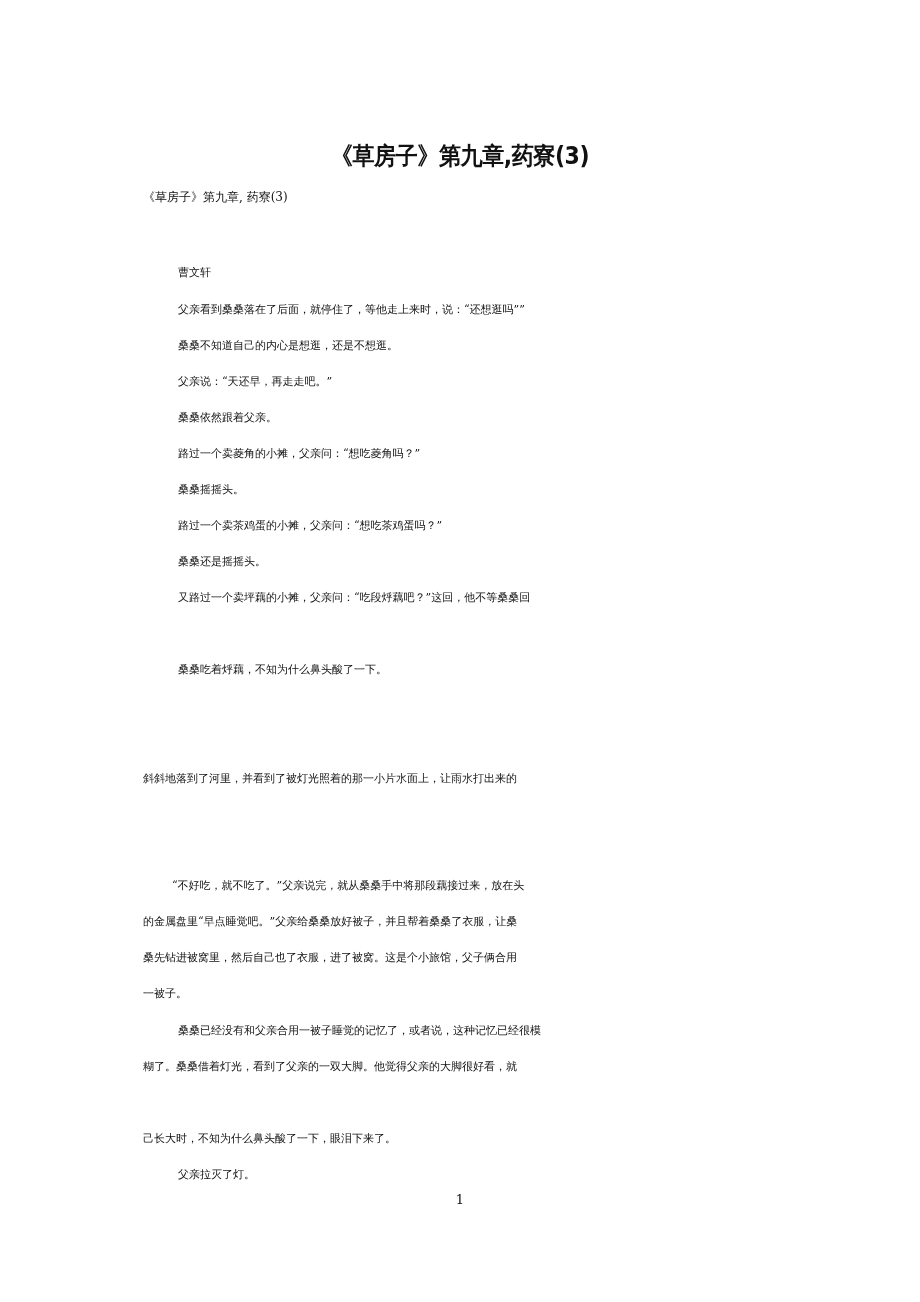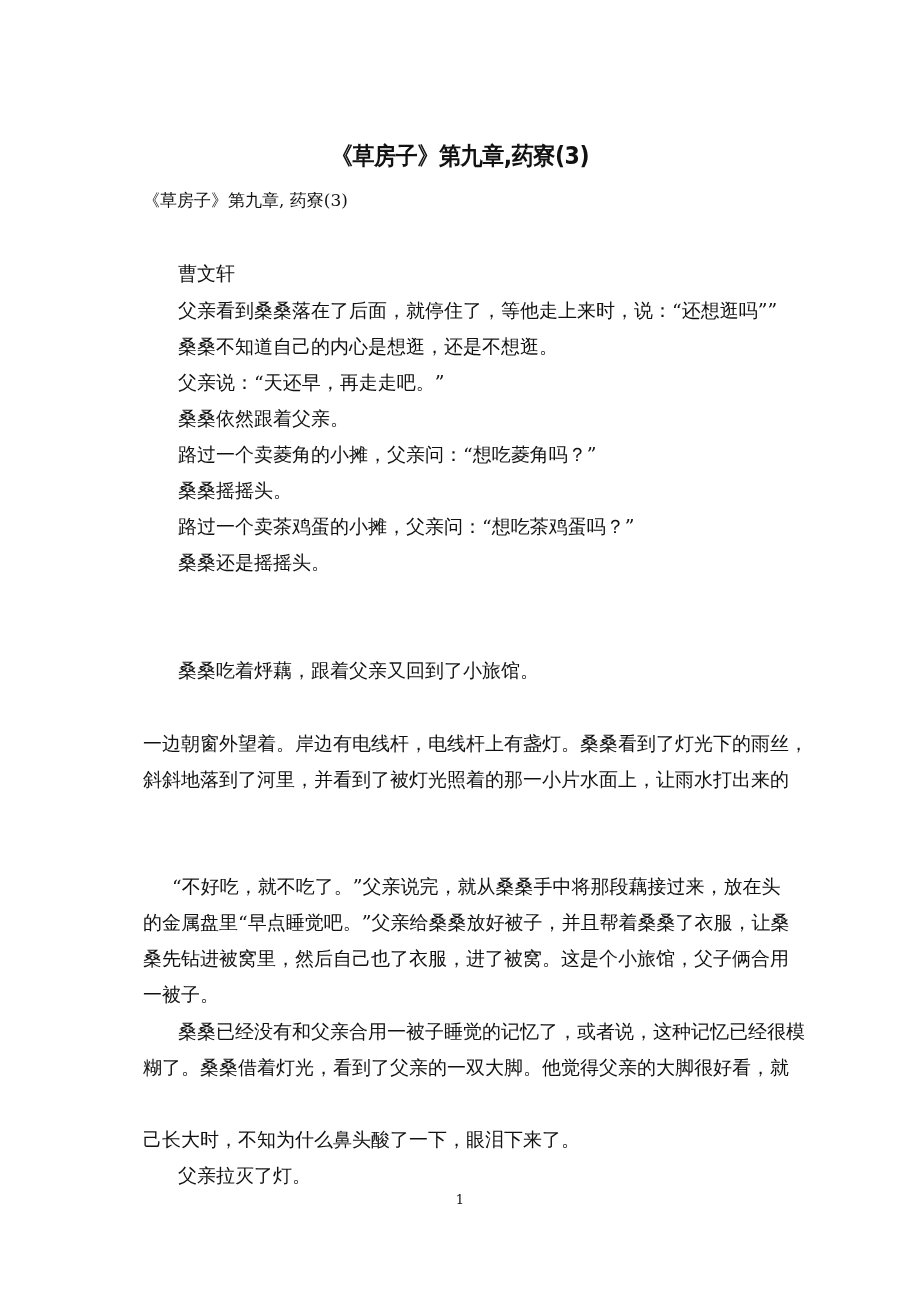--- a/index.html
+++ b/index.html
@@ -2,43 +2,43 @@
 <html><head>
 <meta charset="utf-8">
 <style>
   html, body { margin: 0; padding: 0; background: #ffffff; }
   body { width: 920px; height: 1302px; position: relative; overflow: hidden;
          font-family: "DejaVu Serif", "Liberation Serif", serif; color: #111; }
   .page { position: absolute; left: 0; top: 0; width: 920px; height: 1302px; background: #fff; }
   .title { position: absolute; left: 0; width: 920px; top: 140px; text-align: center;
            font-family: "DejaVu Sans", "Liberation Sans", sans-serif; font-size: 24px; font-weight: bold;
            letter-spacing: -0.5px; transform: scaleX(0.92); transform-origin: center; }
-  .subtitle { position: absolute; left: 143px; top: 189px; font-size: 17px; }
-  .line { position: absolute; left: 143px; font-size: 19px; white-space: nowrap; line-height: 20px; }
+  .subtitle { position: absolute; left: 143px; top: 189px; font-size: 12px; }
+  .line { position: absolute; left: 143px; font-size: 11px; white-space: nowrap; line-height: 20px; }
   .indent { left: 178px; }
   .pageno { position: absolute; left: 0; width: 920px; text-align: center; top: 1192px; font-size: 13px; }
 </style>
 </head>
 <body>
 
 <div class="page">
   <div class="title">《草房子》第九章,药寮(3)</div>
   <div class="subtitle">《草房子》第九章, 药寮(3)</div>
   <div class="line indent" style="top:263px">曹文轩</div>
 
   <div class="line indent" style="top:300px">父亲看到桑桑落在了后面，就停住了，等他走上来时，说：“还想逛吗””</div>
   <div class="line indent" style="top:336px">桑桑不知道自己的内心是想逛，还是不想逛。</div>
   <div class="line indent" style="top:372px">父亲说：“天还早，再走走吧。”</div>
   <div class="line indent" style="top:408px">桑桑依然跟着父亲。</div>
   <div class="line indent" style="top:444px">路过一个卖菱角的小摊，父亲问：“想吃菱角吗？”</div>
   <div class="line indent" style="top:480px">桑桑摇摇头。</div>
   <div class="line indent" style="top:516px">路过一个卖茶鸡蛋的小摊，父亲问：“想吃茶鸡蛋吗？”</div>
   <div class="line indent" style="top:552px">桑桑还是摇摇头。</div>
-  <div class="line indent" style="top:660px">桑桑吃着烀藕，跟着父亲又回到了小旅馆。</div>
-  <div class="line" style="top:733px">一边朝窗外望着。岸边有电线杆，电线杆上有盏灯。桑桑看到了灯光下的雨丝，</div>
+  <div class="line indent" style="top:588px">又路过一个卖坪藕的小摊，父亲问：“吃段烀藕吧？”这回，他不等桑桑回</div>
+  <div class="line indent" style="top:660px">桑桑吃着烀藕，不知为什么鼻头酸了一下。</div>
   <div class="line" style="top:769px">斜斜地落到了河里，并看到了被灯光照着的那一小片水面上，让雨水打出来的</div>
 
   <div class="line indent" style="top:876px; left:172px">“不好吃，就不吃了。”父亲说完，就从桑桑手中将那段藕接过来，放在头</div>
   <div class="line" style="top:912px">的金属盘里“早点睡觉吧。”父亲给桑桑放好被子，并且帮着桑桑了衣服，让桑</div>
   <div class="line" style="top:948px">桑先钻进被窝里，然后自己也了衣服，进了被窝。这是个小旅馆，父子俩合用</div>
   <div class="line" style="top:984px">一被子。</div>
   <div class="line" style="top:1057px">糊了。桑桑借着灯光，看到了父亲的一双大脚。他觉得父亲的大脚很好看，就</div>
   <div class="line indent" style="top:1021px">桑桑已经没有和父亲合用一被子睡觉的记忆了，或者说，这种记忆已经很模</div>
   <div class="line" style="top:1129px">己长大时，不知为什么鼻头酸了一下，眼泪下来了。</div>
   <div class="line indent" style="top:1165px">父亲拉灭了灯。</div>

